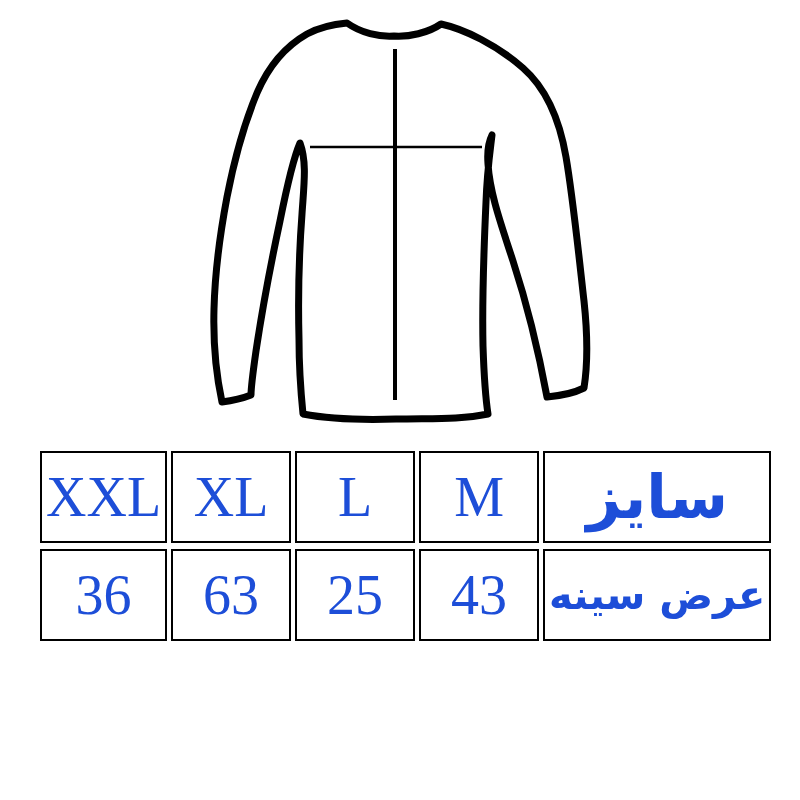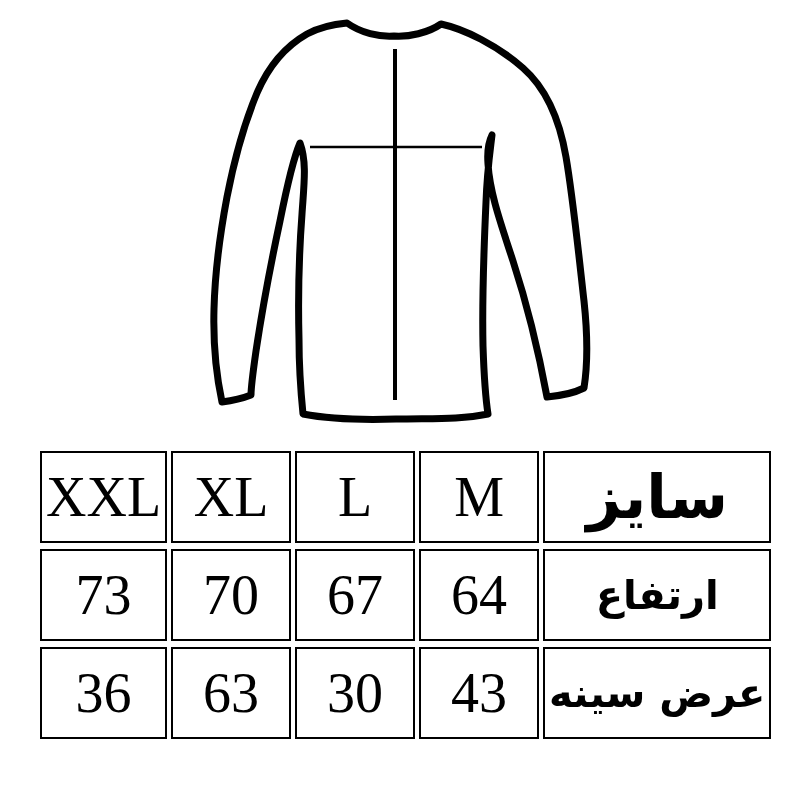--- a/index.html
+++ b/index.html
@@ -35,21 +35,21 @@
   table.size-table td {
     border: 2px solid #000000;
     background: #ffffff;
     text-align: center;
     vertical-align: middle;
     height: 92px;
     padding: 0 4px;
     box-sizing: border-box;
     overflow: hidden;
     white-space: nowrap;
-    color: #000000;
+    color: #1d4ed8;
   }
   td.lat {
     font-family: "Liberation Serif", serif;
     font-size: 56px;
     font-weight: normal;
   }
   td.fa {
     font-family: "DejaVu Sans", sans-serif;
     direction: rtl;
     font-weight: bold;
@@ -112,29 +112,22 @@
     </colgroup>
     <tbody>
       <tr>
         <td class="lat">XXL</td>
         <td class="lat">XL</td>
         <td class="lat">L</td>
         <td class="lat">M</td>
         <td class="fa fa-lg">سایز</td>
       </tr>
       <tr>
-        <td class="lat">73</td>
-        <td class="lat">70</td>
-        <td class="lat">67</td>
-        <td class="lat">64</td>
-        <td class="fa">ارتفاع</td>
-      </tr>
-      <tr>
         <td class="lat">36</td>
         <td class="lat">63</td>
-        <td class="lat">30</td>
+        <td class="lat">25</td>
         <td class="lat">43</td>
         <td class="fa">عرض سینه</td>
       </tr>
     </tbody>
   </table>
 
 </div>
 
 </body></html>

